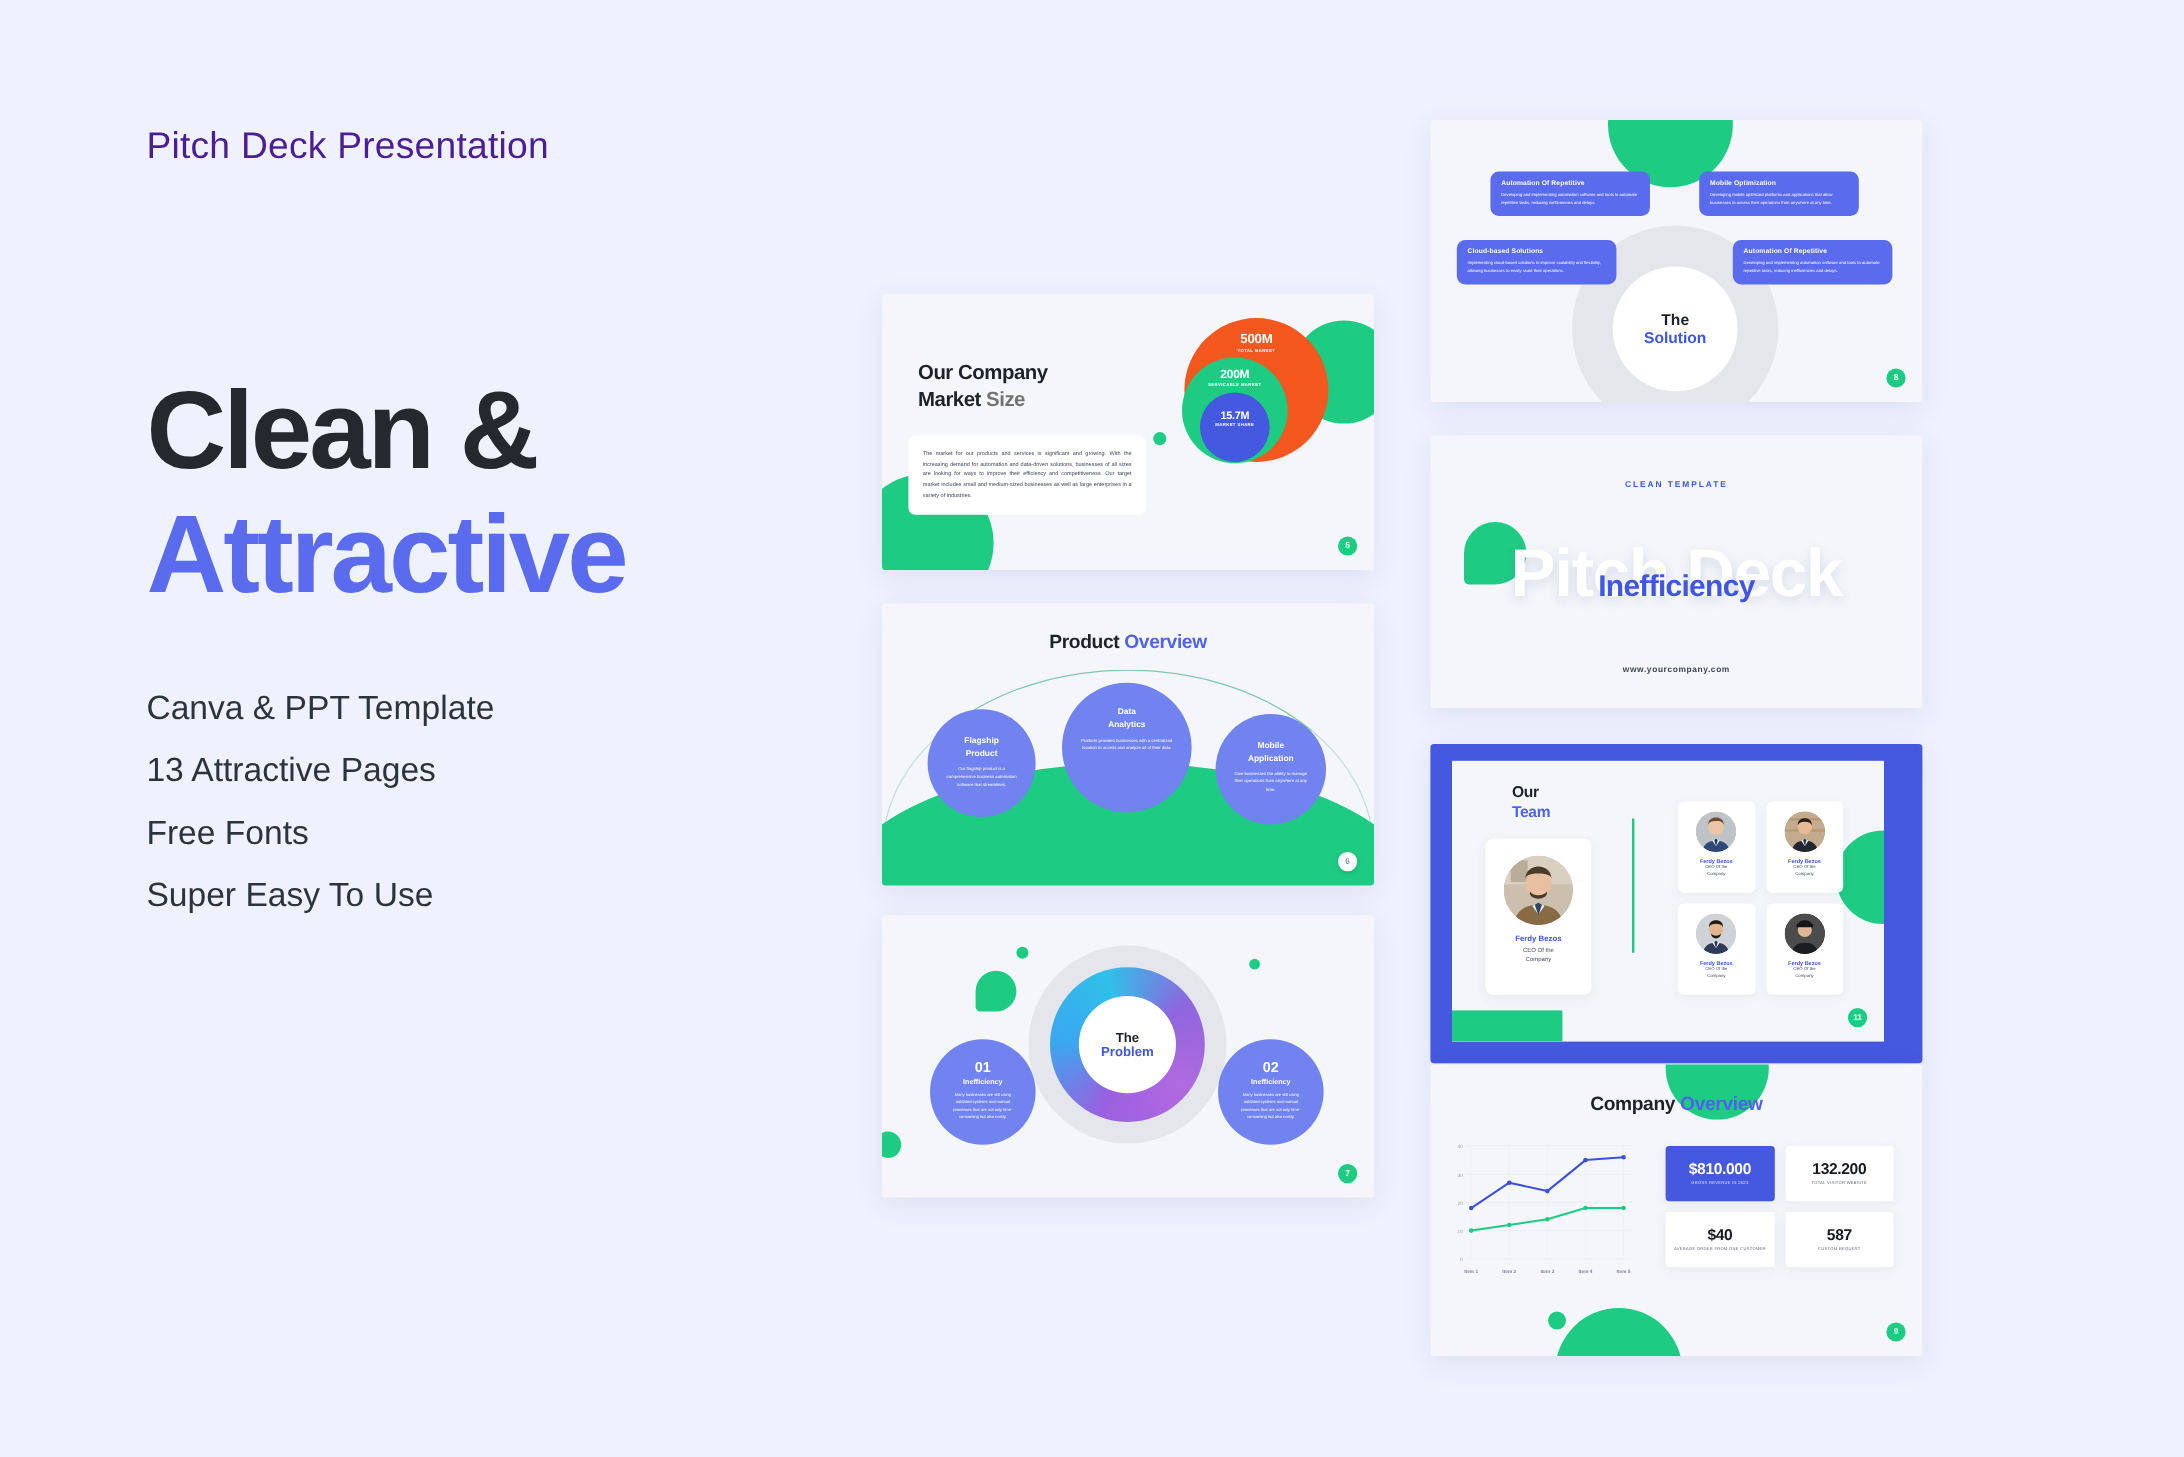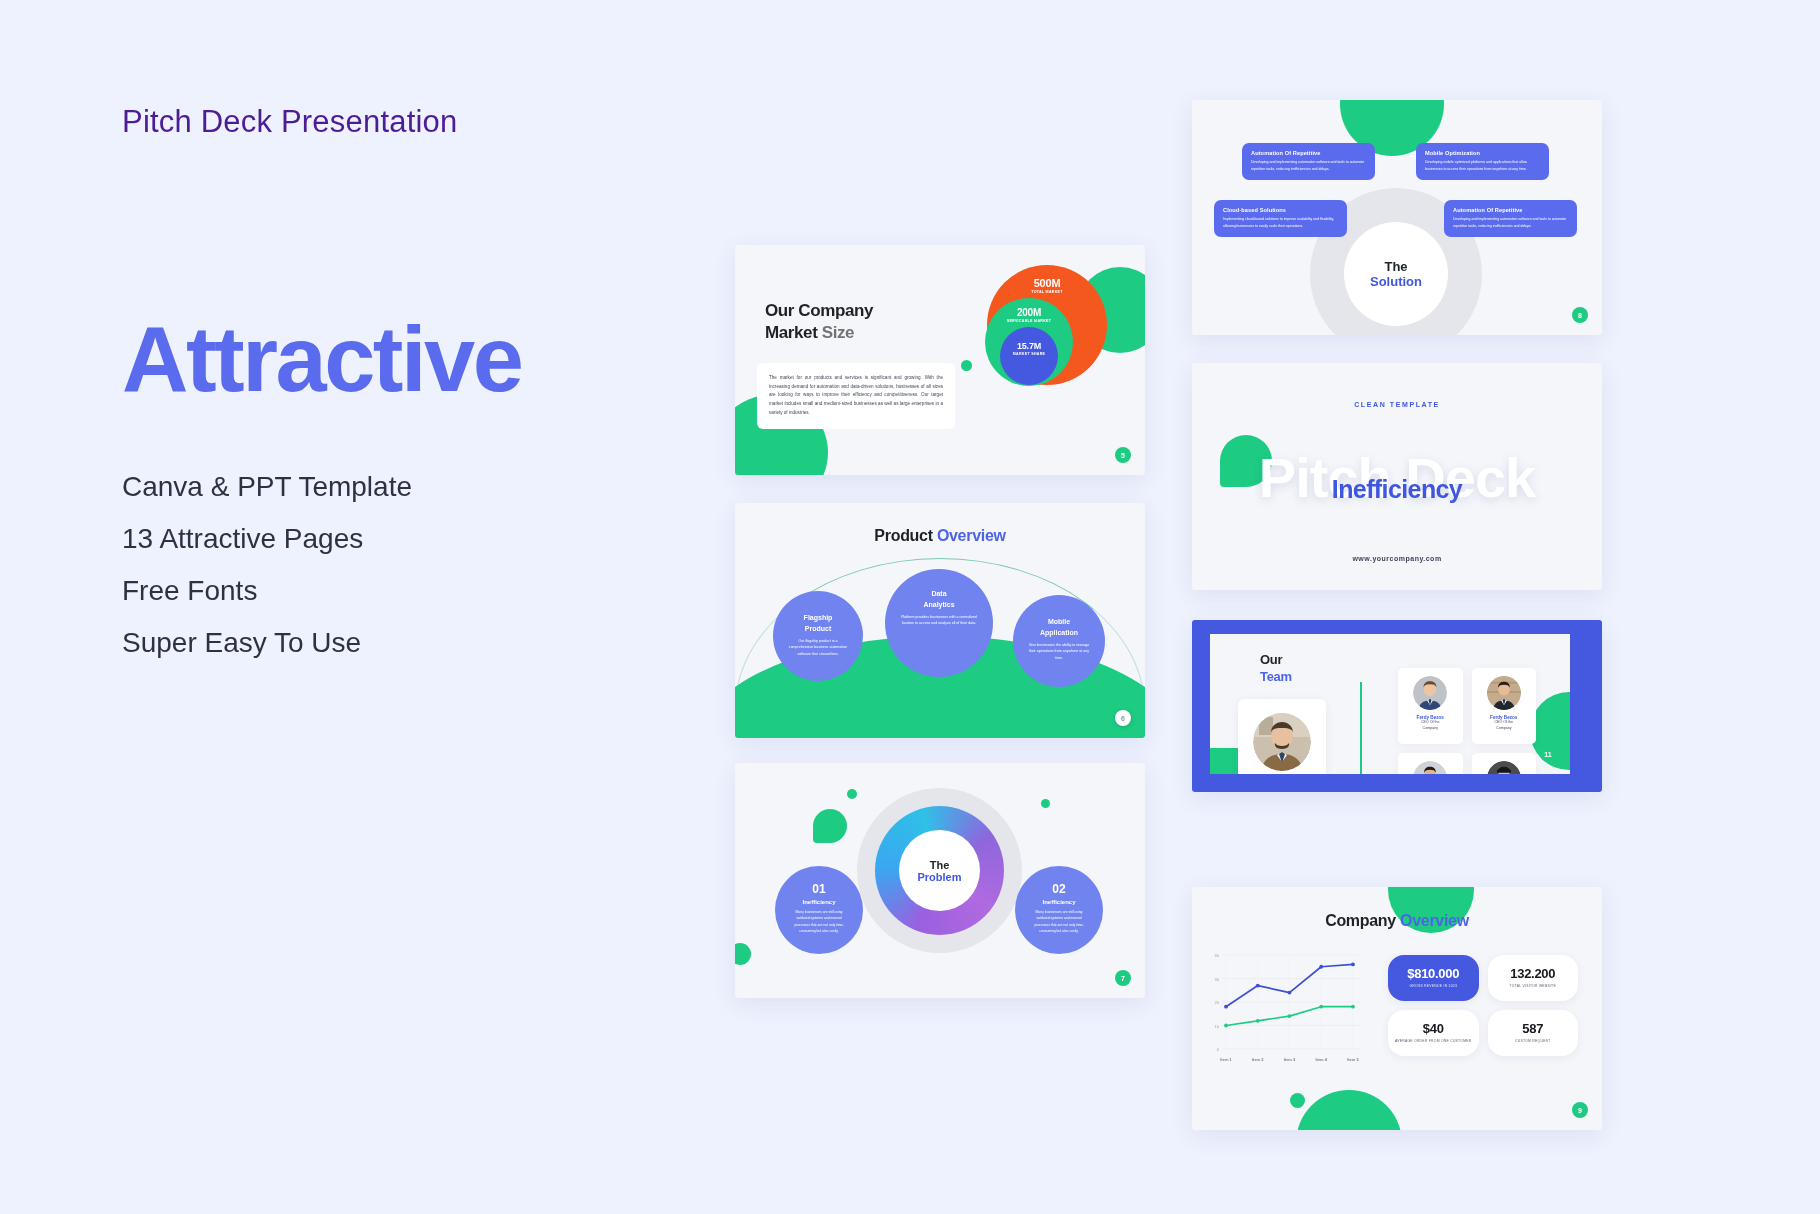--- a/index.html
+++ b/index.html
@@ -184,21 +184,21 @@
     position: absolute; left: 0; right: 0; top: 112px; text-align: center;
     font-size: 25px; font-weight: 700; color: #3f56e0; letter-spacing: -.6px;
   }
   .cov-url {
     position: absolute; left: 0; right: 0; bottom: 28px; text-align: center;
     font-size: 7px; font-weight: 600; letter-spacing: .5px; color: #3b4558;
   }
 
   
   #slide-team {
-    left: 1192px; top: 620px; width: 410px; height: 172px;
+    left: 1192px; top: 620px; width: 410px; height: 266px;
     background: #4458e0; overflow: hidden;
   }
   #slide-team .inner { position: absolute; left: 18px; top: 14px; right: 32px; bottom: 18px;
                        background: #f5f6fa; overflow: hidden; }
   #slide-team .green-strip { position: absolute; left: 0; bottom: 0; width: 92px; height: 26px; background: #1ecb83; }
   #slide-team .green-circle { position: absolute; right: -38px; top: 58px; width: 78px; height: 78px;
                               background: #1ecb83; border-radius: 50%; }
   .team-title { position: absolute; left: 50px; top: 18px; font-size: 13px; font-weight: 700;
                 color: #1d2128; line-height: 1.3; letter-spacing: -.3px; }
   .team-title .accent { color: #4f63e8; }
@@ -231,38 +231,39 @@
   #slide-traction .gdot { position: absolute; left: 98px; bottom: 22px; width: 15px; height: 15px;
                           background: #1ecb83; border-radius: 50%; }
   .tr-title { position: absolute; left: 0; right: 0; top: 25px; text-align: center;
               font-size: 16px; font-weight: 700; color: #1d2128; letter-spacing: -.3px; }
   .tr-title .accent { color: #4f63e8; }
   .chart-wrap { position: absolute; left: 14px; top: 62px; width: 160px; height: 120px; }
   .chart-wrap svg { display: block; }
   .kpi-grid { position: absolute; right: 24px; top: 68px; width: 190px;
               display: grid; grid-template-columns: 1fr 1fr; gap: 9px; }
   .kpi {
-    background: #fff; border-radius: 16px; height: 46px; text-align: left;
+    background: #fff; border-radius: 3px; height: 46px; text-align: left;
     display: flex; flex-direction: column; align-items: center; justify-content: center;
     box-shadow: 0 2px 9px rgba(40,60,120,.07);
   }
   .kpi.filled { background: #4458e0; }
   .kpi .v { font-size: 13px; font-weight: 700; color: #17191f; letter-spacing: -.3px; }
   .kpi.filled .v { color: #fff; }
   .kpi .l { font-size: 3.4px; letter-spacing: .25px; color: #5a6072; margin-top: 3px; line-height: 1.6; }
   .kpi.filled .l { color: #e3e7ff; }
 </style>
 </head>
 <body>
 
 <div class="stage">
 
   <div class="left-panel">
     <div class="eyebrow">Pitch Deck Presentation</div>
     <div class="hero">
+      <div class="hero-line dark">Clean &amp;</div>
       <div class="hero-line blue">Attractive</div>
     </div>
     <div class="features">
       <div class="feature">Canva &amp; PPT Template</div>
       <div class="feature">13 Attractive Pages</div>
       <div class="feature">Free Fonts</div>
       <div class="feature">Super Easy To Use</div>
     </div>
   </div>
 

